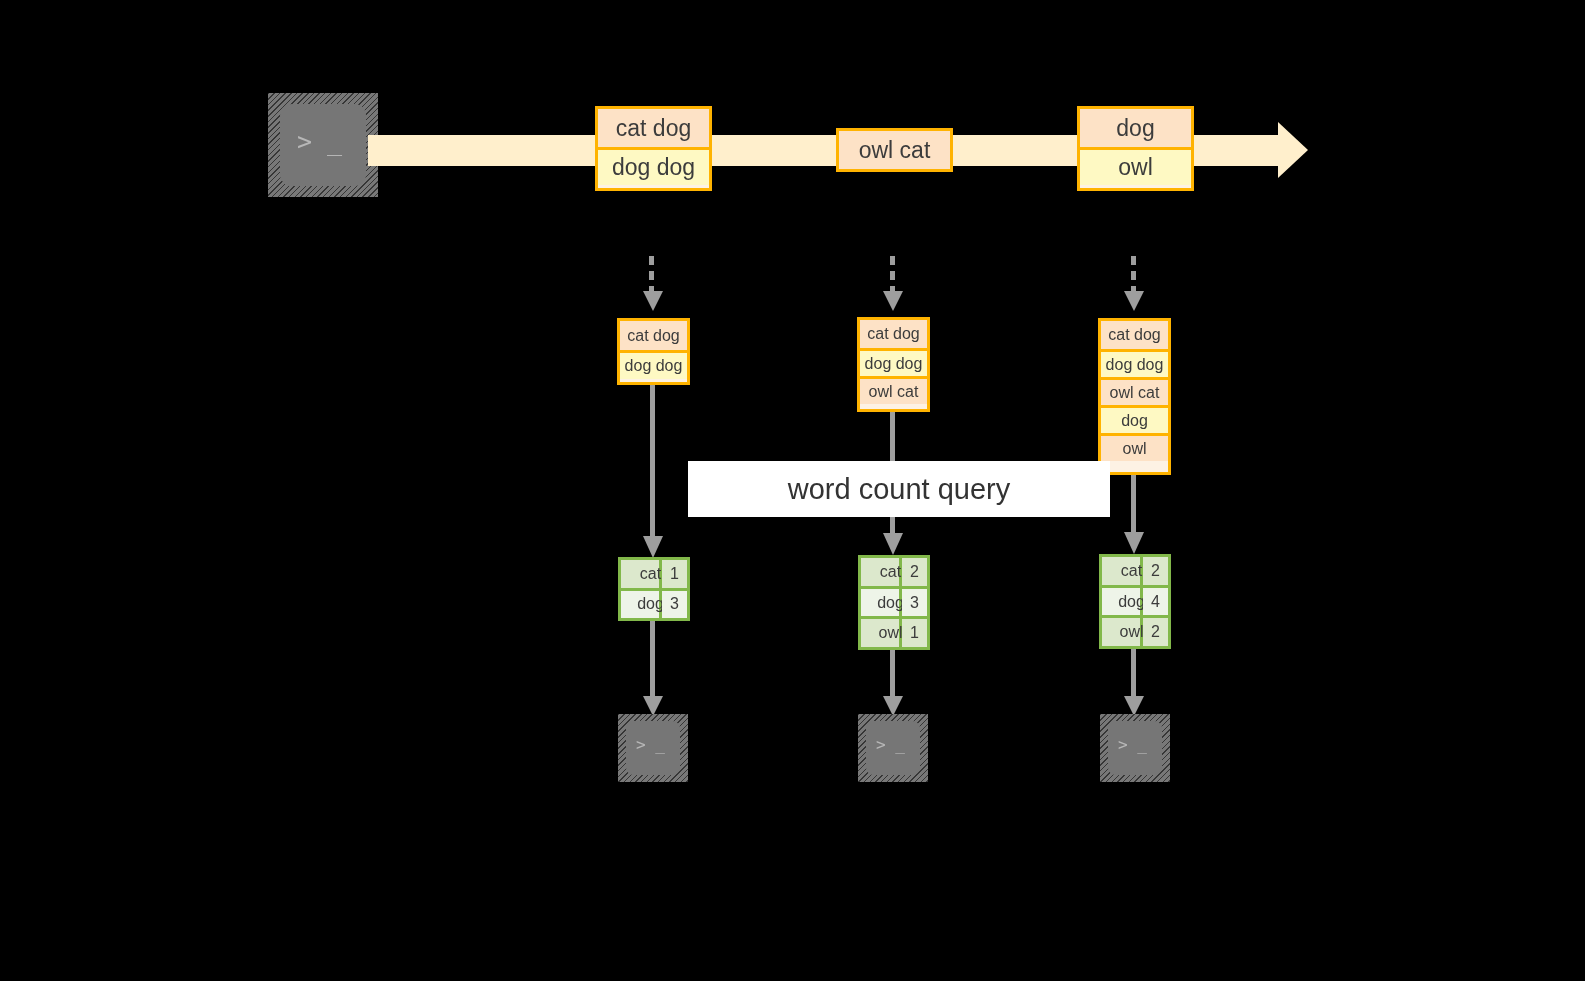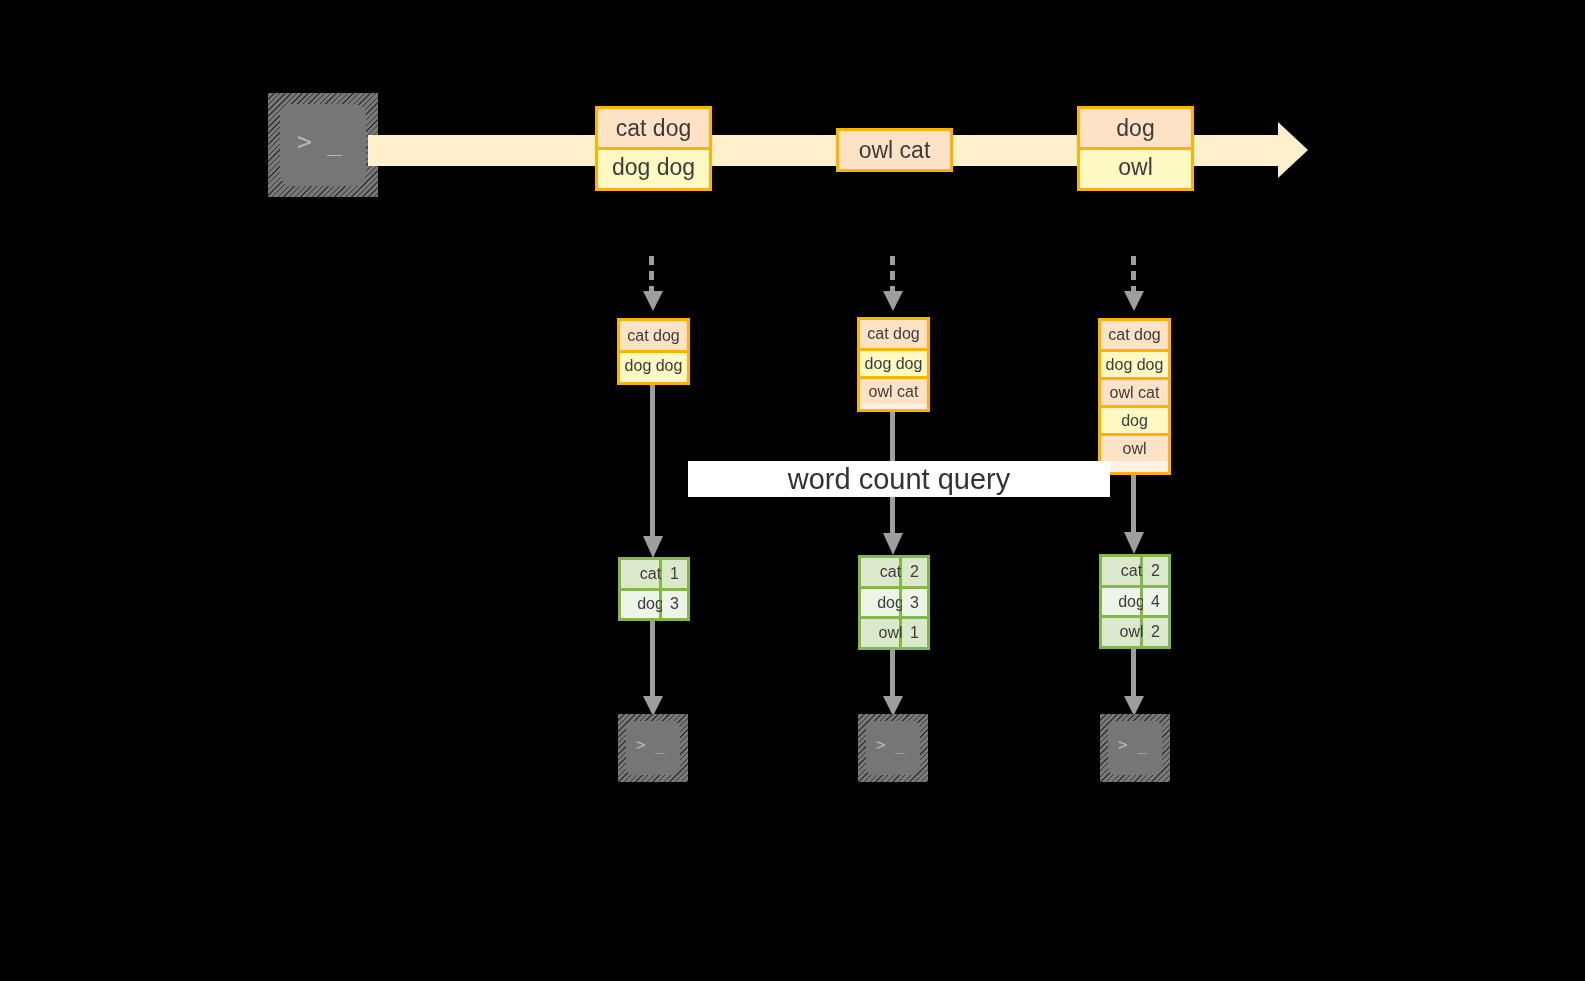--- a/index.html
+++ b/index.html
@@ -269,17 +269,17 @@
 
   <div class="conn-line" style="left:1131px; top:649px; width:5px; height:48px;"></div>
   <div class="conn-head" style="left:1124px; top:696px; border-width:20px 10px 0 10px;"></div>
 
   <div class="term" style="left:1100px; top:714px; width:70px; height:68px;">
     <div class="hatch"></div>
     <div class="body" style="left:8px; top:7px; right:8px; bottom:7px;"></div>
     <div class="prompt" style="left:18px; top:23px; font-size:16px;">&gt; _</div>
   </div>
 
-  <div class="banner" style="left:688px; top:461px; width:422px; height:36px;">
+  <div class="banner" style="left:688px; top:461px; width:422px; height:56px;">
     <span style="font-size:29px;">word count query</span>
   </div>
 
 </div>
 
 </body></html>

